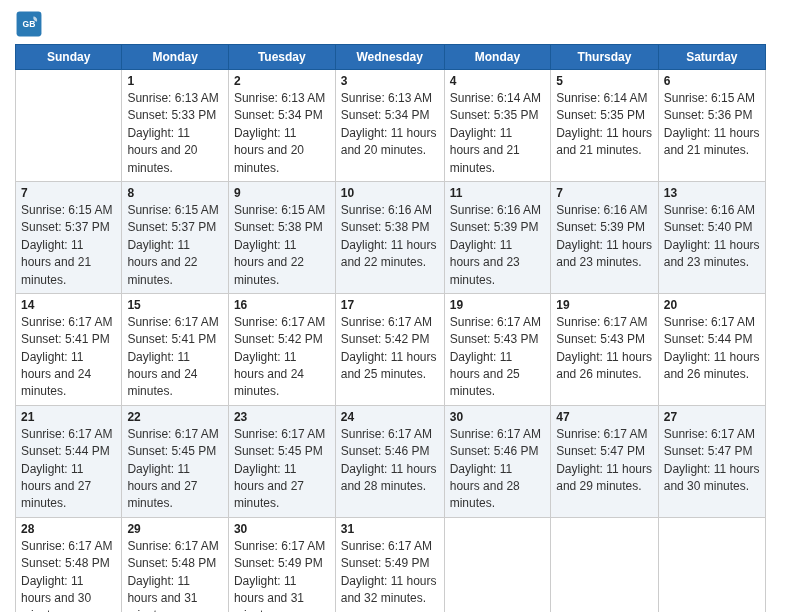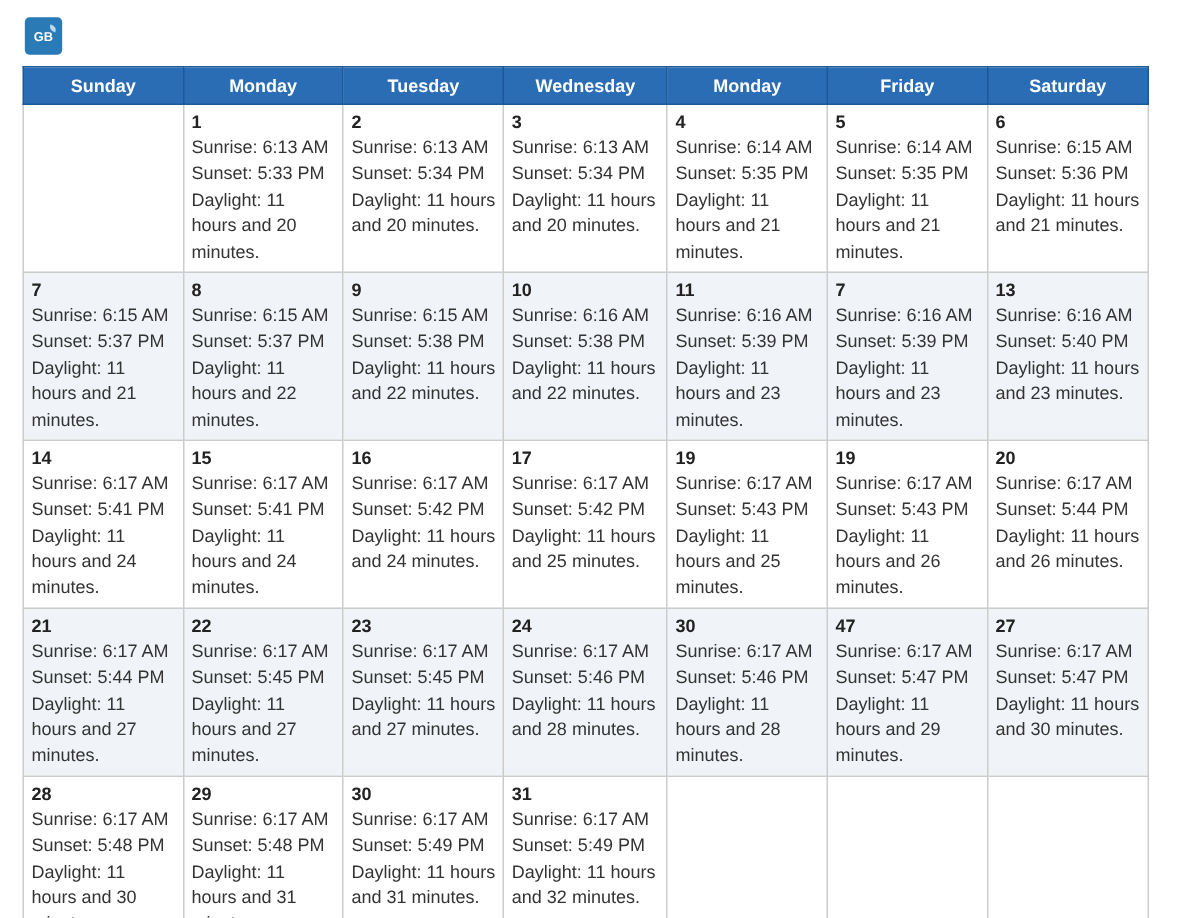--- a/index.html
+++ b/index.html
@@ -118,21 +118,21 @@
   </div>
 
   <table class="calendar">
     <thead>
       <tr>
       <th>Sunday</th>
           <th>Monday</th>
           <th>Tuesday</th>
           <th>Wednesday</th>
           <th>Monday</th>
-          <th>Friday</th>
+          <th>Thursday</th>
           <th>Saturday</th>
         </tr>
     </thead>
     <tbody id="calendar-body">
     <tr>
           <td class="empty-cell"></td>
           <td>
             <div class="day-num">1</div>
             <div class="day-info">Sunrise: 6:13 AM<br>Sunset: 5:33 PM<br>Daylight: 11 hours and 20 minutes.</div>
           </td>

